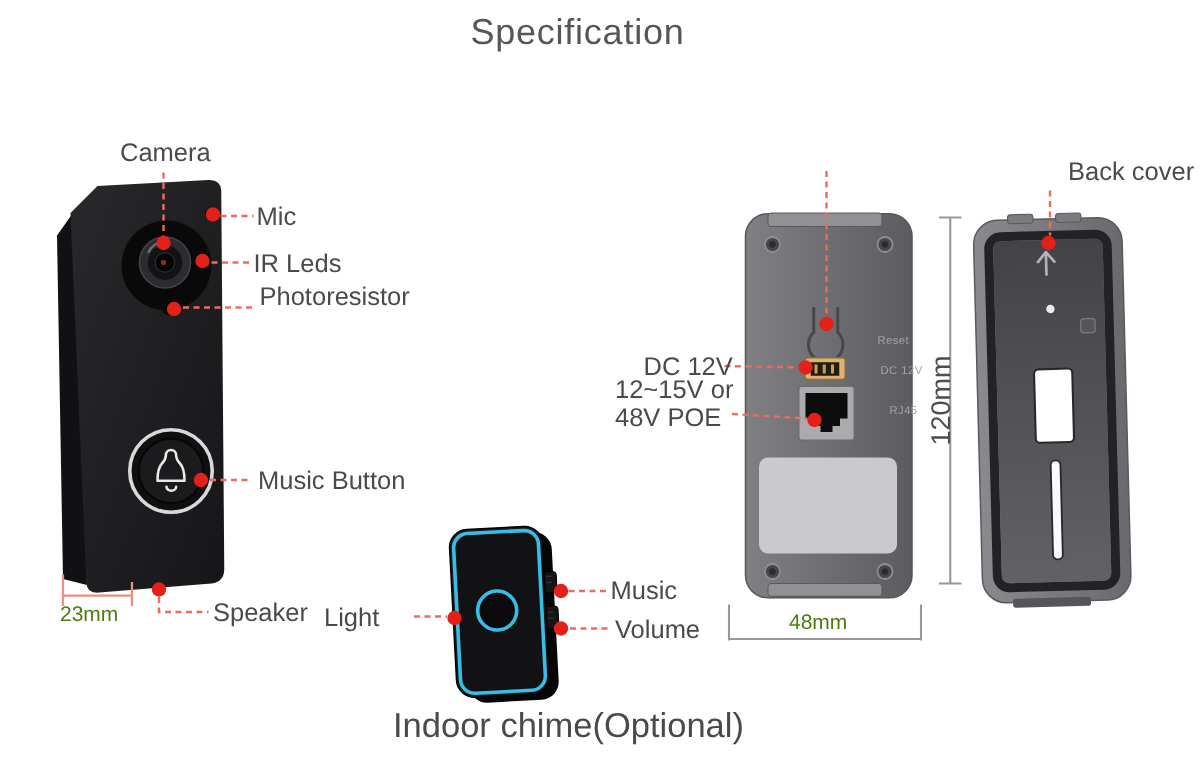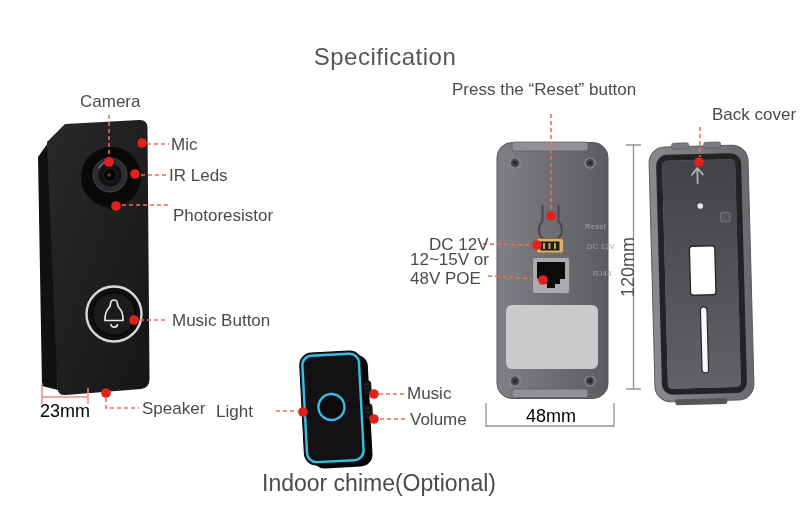--- a/index.html
+++ b/index.html
@@ -3,27 +3,27 @@
 <meta charset="utf-8">
 <style>
   html,body{margin:0;padding:0;}
   body{
     width:800px;height:512px;position:relative;overflow:hidden;
     background:#ffffff;
     font-family:"Liberation Sans","DejaVu Sans",sans-serif;
   }
   .title{
     position:absolute;left:0;top:8px;width:770px;text-align:center;
-    font-size:24px;color:#565656;letter-spacing:.5px;margin-top:35px;
+    font-size:24px;color:#565656;letter-spacing:.5px;
   }
   .lbl{
     position:absolute;font-size:17px;color:#4a4a4a;white-space:nowrap;line-height:19px;
   }
   .dim{
-    position:absolute;font-size:18px;color:#000000;white-space:nowrap;
+    position:absolute;font-size:14px;color:#4d7c0f;white-space:nowrap;
   }
   .dim-vert{
     position:absolute;left:628px;top:267px;font-size:18px;color:#4d4d4d;white-space:nowrap;
     transform:translate(-50%,-50%) rotate(-90deg);
   }
   .tiny{
     position:absolute;font-size:7.5px;color:#a3a3a5;white-space:nowrap;letter-spacing:.3px;padding-left:20px;
   }
   .caption{
     position:absolute;font-size:23px;color:#4a4a4a;white-space:nowrap;
@@ -174,32 +174,31 @@
     <circle cx="551" cy="216" r="4.8"></circle>
     <circle cx="537" cy="245" r="4.8"></circle>
     <circle cx="543" cy="280" r="4.8"></circle>
     <circle cx="699" cy="162" r="4.8"></circle>
   </g>
 </svg>
 
 <div class="lbl" style="left:80px;top:92px">Camera</div>
 <div class="lbl" style="left:171px;top:135px">Mic</div>
 <div class="lbl" style="left:169px;top:166px">IR Leds</div>
-<div class="lbl" style="left:173px;top:206px">Photoresistor</div>
+<div class="lbl" style="left:173px;top:188px">Photoresistor</div>
 <div class="lbl" style="left:172px;top:311px">Music Button</div>
 <div class="lbl" style="left:142px;top:399px">Speaker</div>
 <div class="dim" style="left:40px;top:401px">23mm</div>
 
 <div class="lbl" style="left:216px;top:402px">Light</div>
 <div class="lbl" style="left:407px;top:384px">Music</div>
 <div class="lbl" style="left:410px;top:410px">Volume</div>
 <div class="caption" style="left:262px;top:470px">Indoor chime(Optional)</div>
 
 <div class="note" style="left:452px;top:80px">
-  <span>Press the “Reset” button</span>
 </div>
 <div class="lbl" style="left:429px;top:235px">DC 12V</div>
 <div class="note" style="left:410px;top:250px">
   <span>12~15V or</span>
   <span>48V POE</span>
 </div>
 <div class="tiny" style="left:565px;top:222px">Reset</div>
 <div class="tiny" style="left:567px;top:242px">DC 12V</div>
 <div class="tiny" style="left:573px;top:269px">RJ45</div>
 

